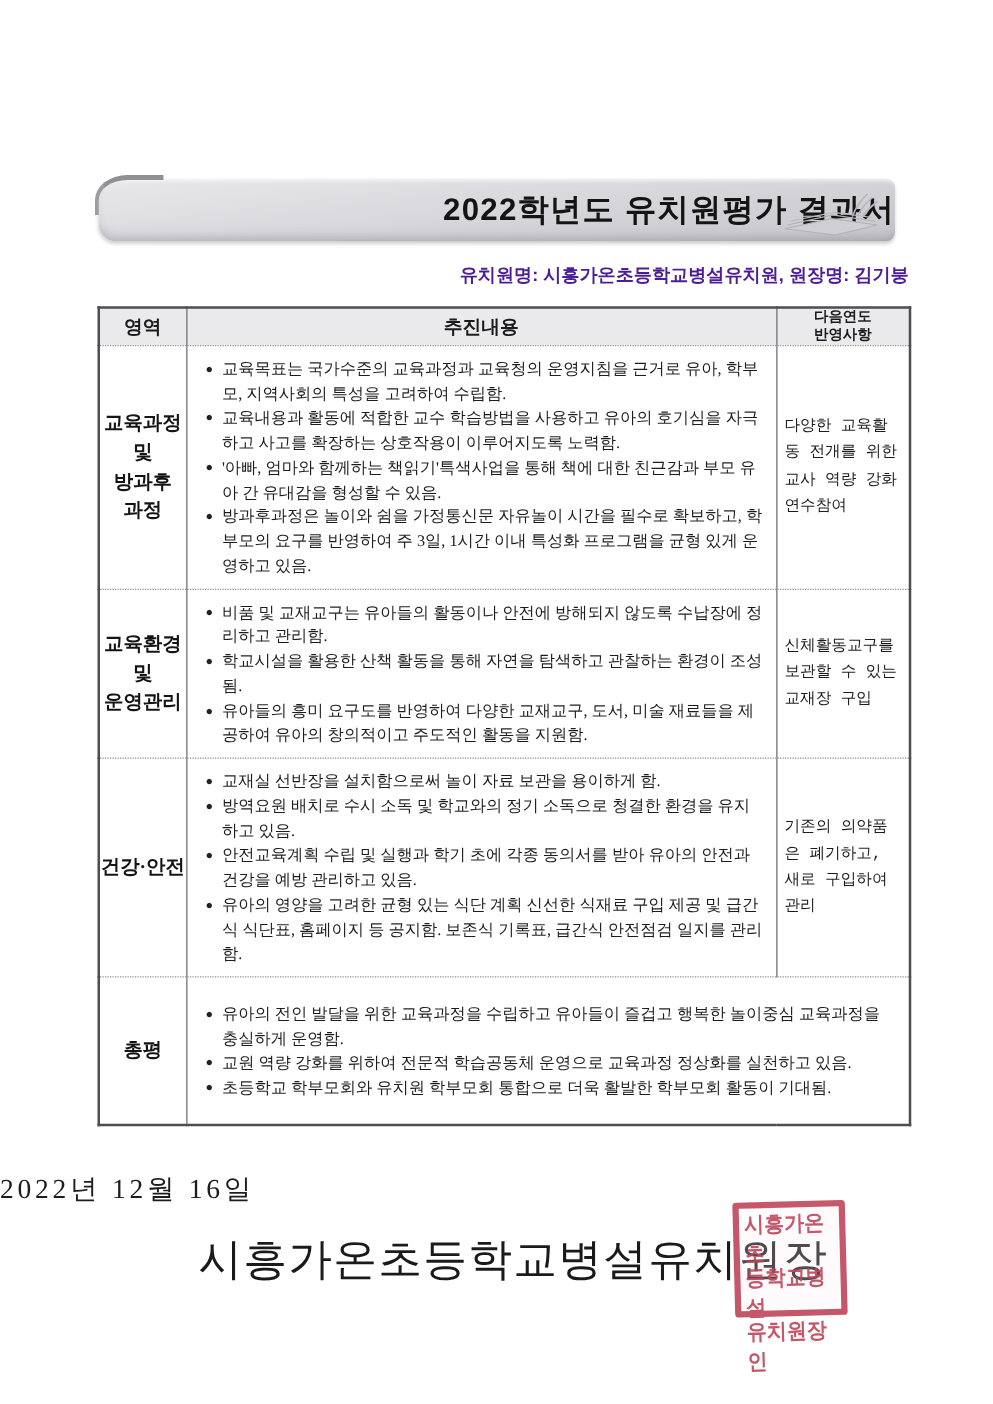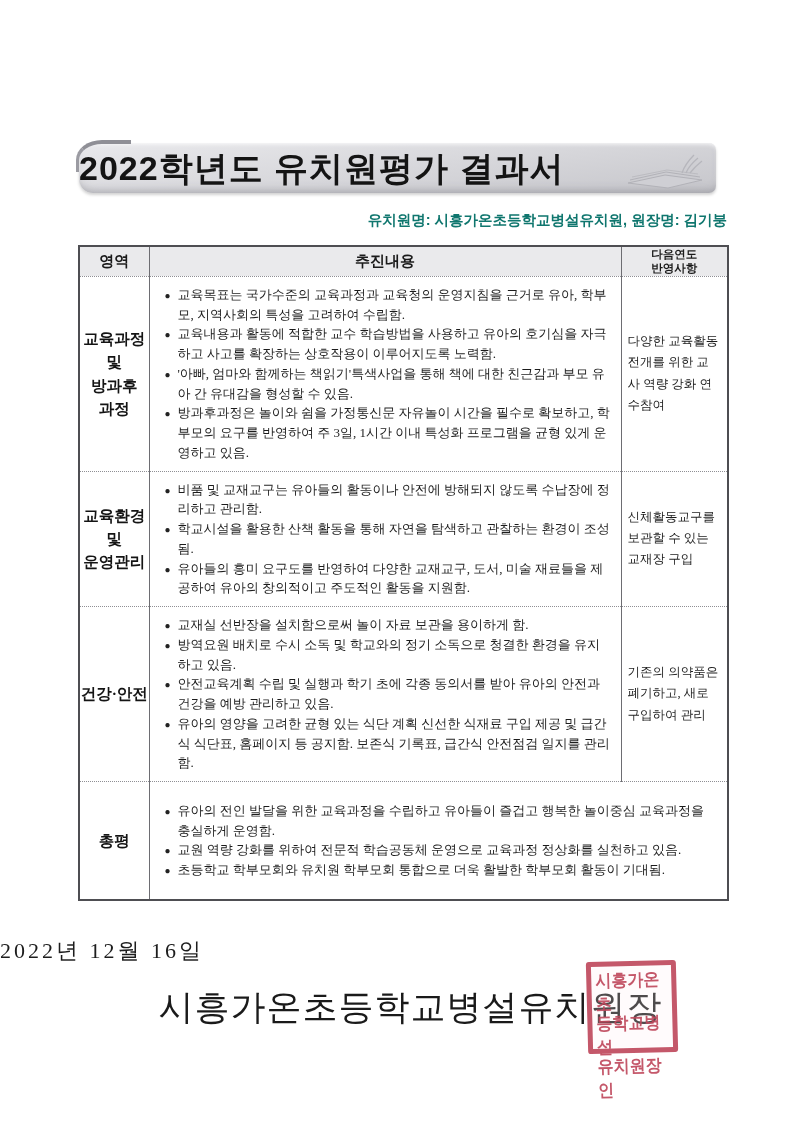--- a/index.html
+++ b/index.html
@@ -18,29 +18,29 @@
     box-shadow: inset 0 -7px 9px -5px rgba(110,110,120,.45),
                 inset 0 3px 4px -2px rgba(255,255,255,.9),
                 0 2px 3px rgba(0,0,0,.18);
   }
   .banner::before {
     content:""; position:absolute; left:-3px; top:-3px; width:52px; height:28px;
     border-top:4px solid #8f8f96; border-left:3px solid #9b9ba2;
     border-top-left-radius:26px 20px;
   }
   .banner-title {
-    width:100%; height:50px; line-height:50px; text-align:left;
-    font-size:34px; font-weight:bold; letter-spacing:1px; color:#141414;
+    width:100%; height:50px; line-height:50px; text-align:right;
+    font-size:25px; font-weight:bold; letter-spacing:1px; color:#141414;
   }
   .banner-art { position:absolute; right:6px; bottom:2px; }
 
   
   .meta-line {
     position:absolute; top:211px; right:67px;
-    font-size:14.5px; font-weight:bold; letter-spacing:0px; color:#0f766e;
+    font-size:14.5px; font-weight:bold; letter-spacing:0px; color:#4c1d95;
   }
 
   
   table.eval {
     position:absolute; left:78px; top:245px; width:649px;
     border-collapse:collapse; table-layout:fixed;
     border:2px solid #4e4e52;
   }
   table.eval th, table.eval td {
     border-right:1px solid #6d6d72;
@@ -59,21 +59,21 @@
     font-family:"Liberation Serif","DejaVu Serif",serif;
     font-weight:bold; font-size:15.5px; line-height:1.5; color:#141414;margin-top:32px;
   }
   td.content {
     padding:8px 10px 8px 8px;
     font-family:"Liberation Serif","DejaVu Serif",serif;
     font-size:13px; line-height:1.52; color:#1c1c1c;
   }
   td.next {
     padding:6px 6px;
-    font-family:Liberation Serif, serif;
+    font-family:Liberation Mono, monospace;
     font-size:12.5px; line-height:1.7; color:#1c1c1c;
   }
   .bullet-item { display:flex; }
   .bullet-icon { flex:none; width:20px; text-align:center; font-size:10px; padding-top:3px; color:#222; }
   .bullet-text { flex:1; }
   tr.h0 { height:177px; } tr.h1 { height:110px; } tr.h2 { height:154px; }
   tr.h3 { height:74px; }  tr.h4 { height:118px; }
 
   
   .report-date {

